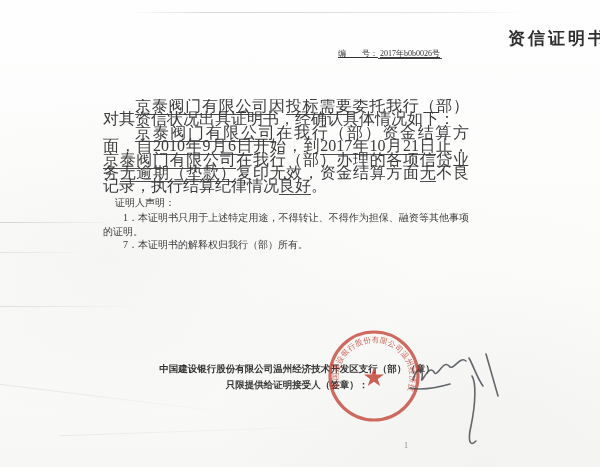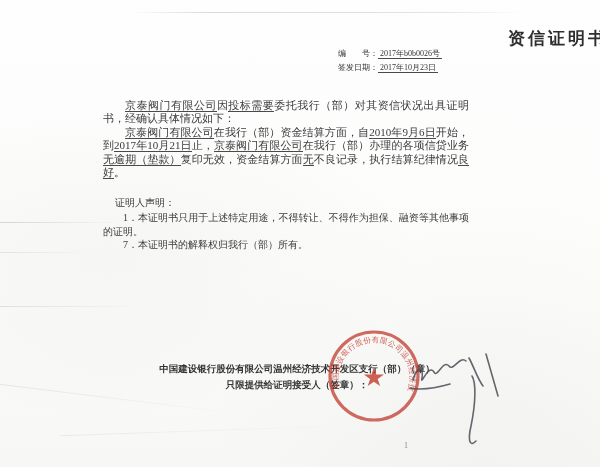--- a/index.html
+++ b/index.html
@@ -24,27 +24,27 @@
   .crease.c1{left:0;top:222px;width:118px;}
   .crease.c2{left:0;top:252px;width:86px;opacity:.6;}
   .crease.c3{left:0;top:306px;width:140px;opacity:.7;}
   .crease.c4{left:-10px;top:398px;width:250px;transform:rotate(7deg);opacity:.55;}
   .crease.c5{left:60px;top:430px;width:300px;transform:rotate(-2deg);opacity:.4;}
 
   .title{
     position:absolute;top:27px;left:0;width:100%;text-align:right;
     font-size:17px;font-weight:bold;letter-spacing:3px;color:#2e2e2e;padding-left:8px;
   }
-  .meta{position:absolute;top:47px;left:338px;font-size:8px;line-height:14px;color:#333;}
+  .meta{position:absolute;top:47px;left:338px;font-size:8px;line-height:14px;color:#333;text-decoration:underline;}
   .meta .row{white-space:nowrap;}
   .meta .val{border-bottom:1px solid #4a4a4a;padding:0 2px;}
 
   .bodytext{
     position:absolute;left:103px;top:99px;width:366px;height:96px;overflow:hidden;
-    font-size:11px;line-height:13.4px;text-align:justify;color:#3b3b3b;
+    font-size:16px;line-height:13.4px;text-align:justify;color:#3b3b3b;
   }
   .bodytext p{margin:0;text-indent:2em;}
   .u{border-bottom:1px solid #4a4a4a;}
 
   .decl{
     position:absolute;left:103px;top:196px;width:366px;height:164px;overflow:hidden;
     font-size:10px;line-height:13.4px;text-align:justify;color:#3b3b3b;
   }
   .decl .decl-heading{margin:0 0 2px 12px;text-indent:0;}
   .decl p{margin:0;text-indent:2em;}
@@ -67,23 +67,20 @@
   <div class="crease c2"></div>
   <div class="crease c3"></div>
   <div class="crease c4"></div>
   <div class="crease c5"></div>
 
   <div class="title">资信证明书</div>
 
   <div class="meta">
     <div class="row">
       <span>编　　号：</span><span class="val">2017年b0b0026号</span>
-    </div>
-    <div class="row">
-      <span>签发日期：</span><span class="val">2017年10月23日</span>
     </div>
   </div>
 
   <div class="bodytext">
     <p><span class="u">京泰阀门有限公司</span><span>因</span><span class="u">投标需要</span><span>委托我行（部）对其资信状况出具证明书，经确认具体情况如下：</span></p>
     <p><span class="u">京泰阀门有限公司</span><span>在我行（部）资金结算方面，自</span><span class="u">2010年9月6日</span><span>开始，到</span><span class="u">2017年10月21日</span><span>止，</span><span class="u">京泰阀门有限公司</span><span>在我行（部）办理的各项信贷业务</span><span class="u">无逾期（垫款）</span><span>复印无效，资金结算方面</span><span class="u">无</span><span>不良记录，执行结算纪律情况</span><span class="u">良好</span><span>。</span></p>
   </div>
 
   <div class="decl">
     <p class="decl-heading">证明人声明：</p>

